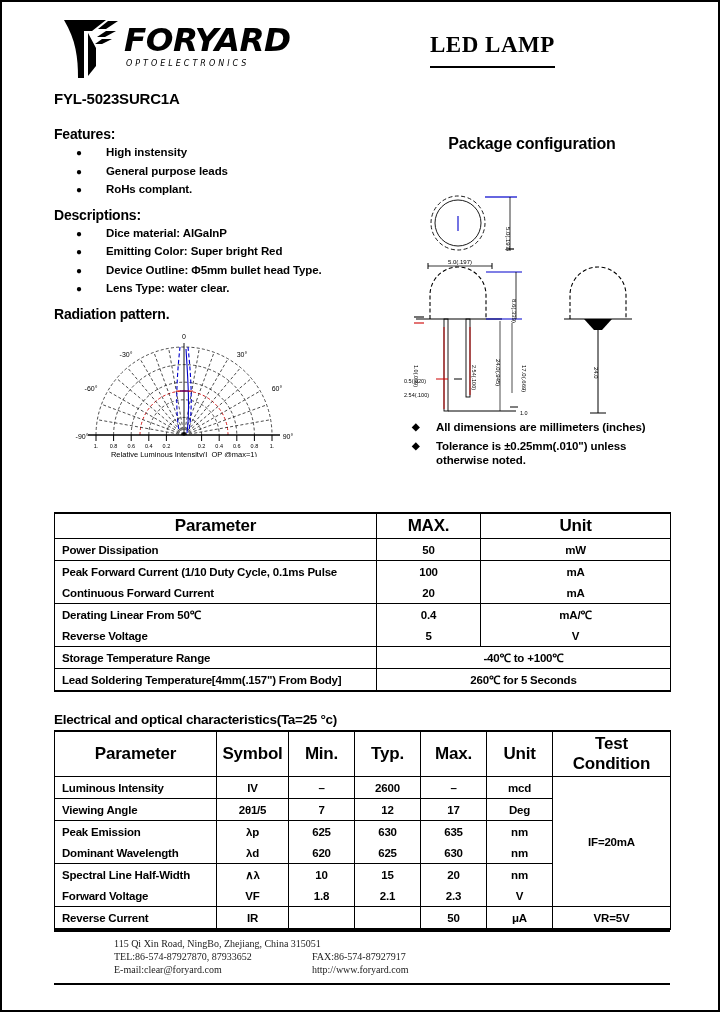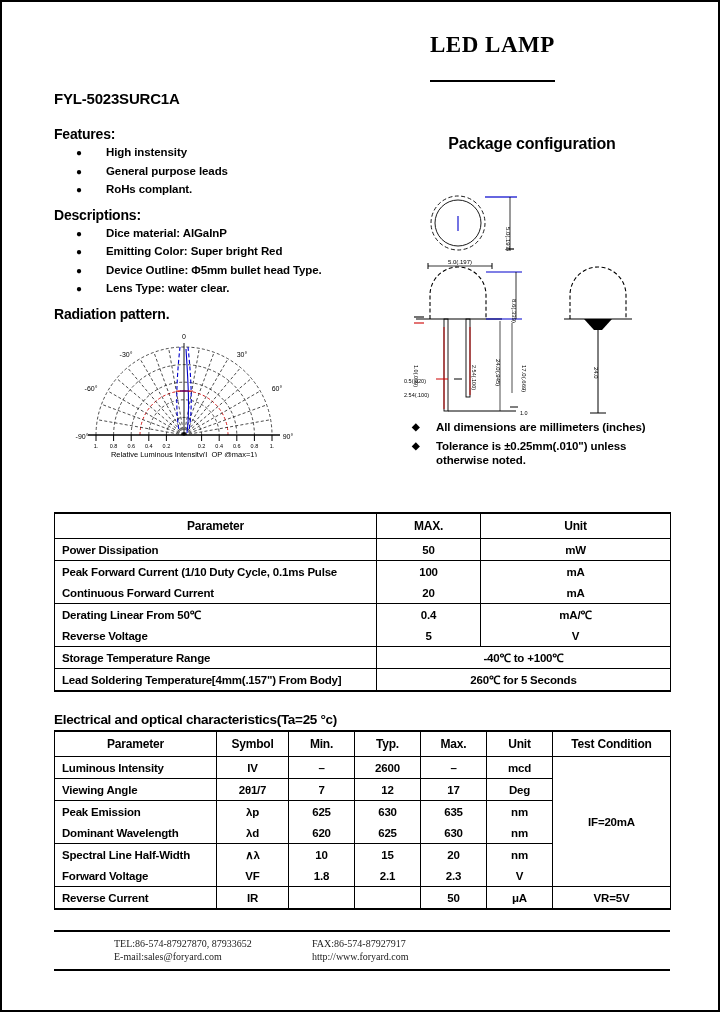--- a/index.html
+++ b/index.html
@@ -55,21 +55,21 @@
     padding-left: 2px;
     font-style: italic;
   }
   .doc-title {
     position: absolute;
     left: 378px; top: 16px;
     font-family: "Liberation Serif", serif;
     font-weight: bold;
     font-size: 23px;
     letter-spacing: 0.5px;
-    padding-bottom: 22px;
+    padding-bottom: 8px;
     border-bottom: 2px solid #000;
   }
   .part-no {
     position: absolute;
     left: 2px; top: 74px;
     font-size: 15px;
     font-weight: bold;
     letter-spacing: -0.2px;
     text-align: center;
   }
@@ -164,21 +164,21 @@
   }
   table.dt td, table.dt th {
     border: 1px solid #000;
     font-size: 11.5px;
     font-weight: bold;
     padding: 2px 4px;
     height: 17px;
     letter-spacing: -0.2px;
   }
   table.dt th {
-    font-size: 12px;
+    font-size: 17px;
     height: 20px;
   }
   .tl { text-align: left; padding-left: 7px !important; margin-left: 47px; }
   .tc { text-align: center; }
   .nb-top { border-top: none !important; }
   .nb-bot { border-bottom: none !important; }
   .thick-top { border-top: 2px solid #000 !important; }
   .thick-bot { border-bottom: 2px solid #000 !important; }
   .sec1 { margin-top: 14px; }
   .sec2 { margin-top: 20px; }
@@ -214,20 +214,33 @@
   svg { display: block; }
   .axis-lbl { font-family: "Liberation Sans", sans-serif; }
 </style>
 </head>
 <body>
 
 <div class="page">
   <div class="inner">
 
     <div class="header">
+      <div class="logo-wrap">
+        <svg class="logo-mark" viewBox="0 0 58 62">
+          <path d="M2 2 L44 2 L30 13 L22 13 L22 60 L16 60 C16 40 14 22 2 2 Z" fill="#000"></path>
+          <path d="M46 3 L56 3 L44 11 L36 11 Z" fill="#000"></path>
+          <path d="M44 13 L54 13 L43 19 L35 19 Z" fill="#000"></path>
+          <path d="M40 21 L50 21 L40 26 L33 26 Z" fill="#000"></path>
+          <path d="M26 15 L34 30 L34 48 L26 58 Z" fill="#000"></path>
+        </svg>
+        <div class="logo-text">
+          <div class="logo-name">FORYARD</div>
+          <div class="logo-sub">OPTOELECTRONICS</div>
+        </div>
+      </div>
       <div class="doc-title">LED LAMP</div>
       <div class="part-no">FYL-5023SURC1A</div>
     </div>
 
     <div class="body-cols">
 
       <div class="col-left">
         <div class="sec-label">Features:</div>
         <ul class="bullets">
           <li><span class="bul">●</span><span>High instensity</span></li>
@@ -480,21 +493,21 @@
             <td class="tl">Luminous Intensity</td>
             <td class="tc">IV</td>
             <td class="tc">–</td>
             <td class="tc">2600</td>
             <td class="tc">–</td>
             <td class="tc">mcd</td>
             <td class="tc" rowspan="6">IF=20mA</td>
           </tr>
           <tr>
             <td class="tl">Viewing Angle</td>
-            <td class="tc">2θ1/7</td>
+            <td class="tc">2θ1/5</td>
             <td class="tc">7</td>
             <td class="tc">12</td>
             <td class="tc">17</td>
             <td class="tc">Deg</td>
           </tr>
           <tr>
             <td class="tl nb-bot">Peak Emission</td>
             <td class="tc nb-bot">λp</td>
             <td class="tc nb-bot">625</td>
             <td class="tc nb-bot">630</td>
@@ -536,23 +549,26 @@
           </tr>
         </tbody>
       </table>
     </div>
   </div>
 
   <div class="footer">
     <div class="footer-rule"></div>
     <div class="footer-body">
       <div class="f-line">
+        <span>115 Qi Xin Road, NingBo,   Zhejiang,    China       315051</span>
+      </div>
+      <div class="f-line">
         <span class="f-a">TEL:86-574-87927870, 87933652</span>
         <span class="f-b">FAX:86-574-87927917</span>
       </div>
       <div class="f-line">
-        <span class="f-a">E-mail:sales@foryard.com</span>
+        <span class="f-a">E-mail:clear@foryard.com</span>
         <span class="f-b">http://www.foryard.com</span>
       </div>
     </div>
     <div class="footer-rule-bot"></div>
   </div>
 </div>
 
 </body></html>

